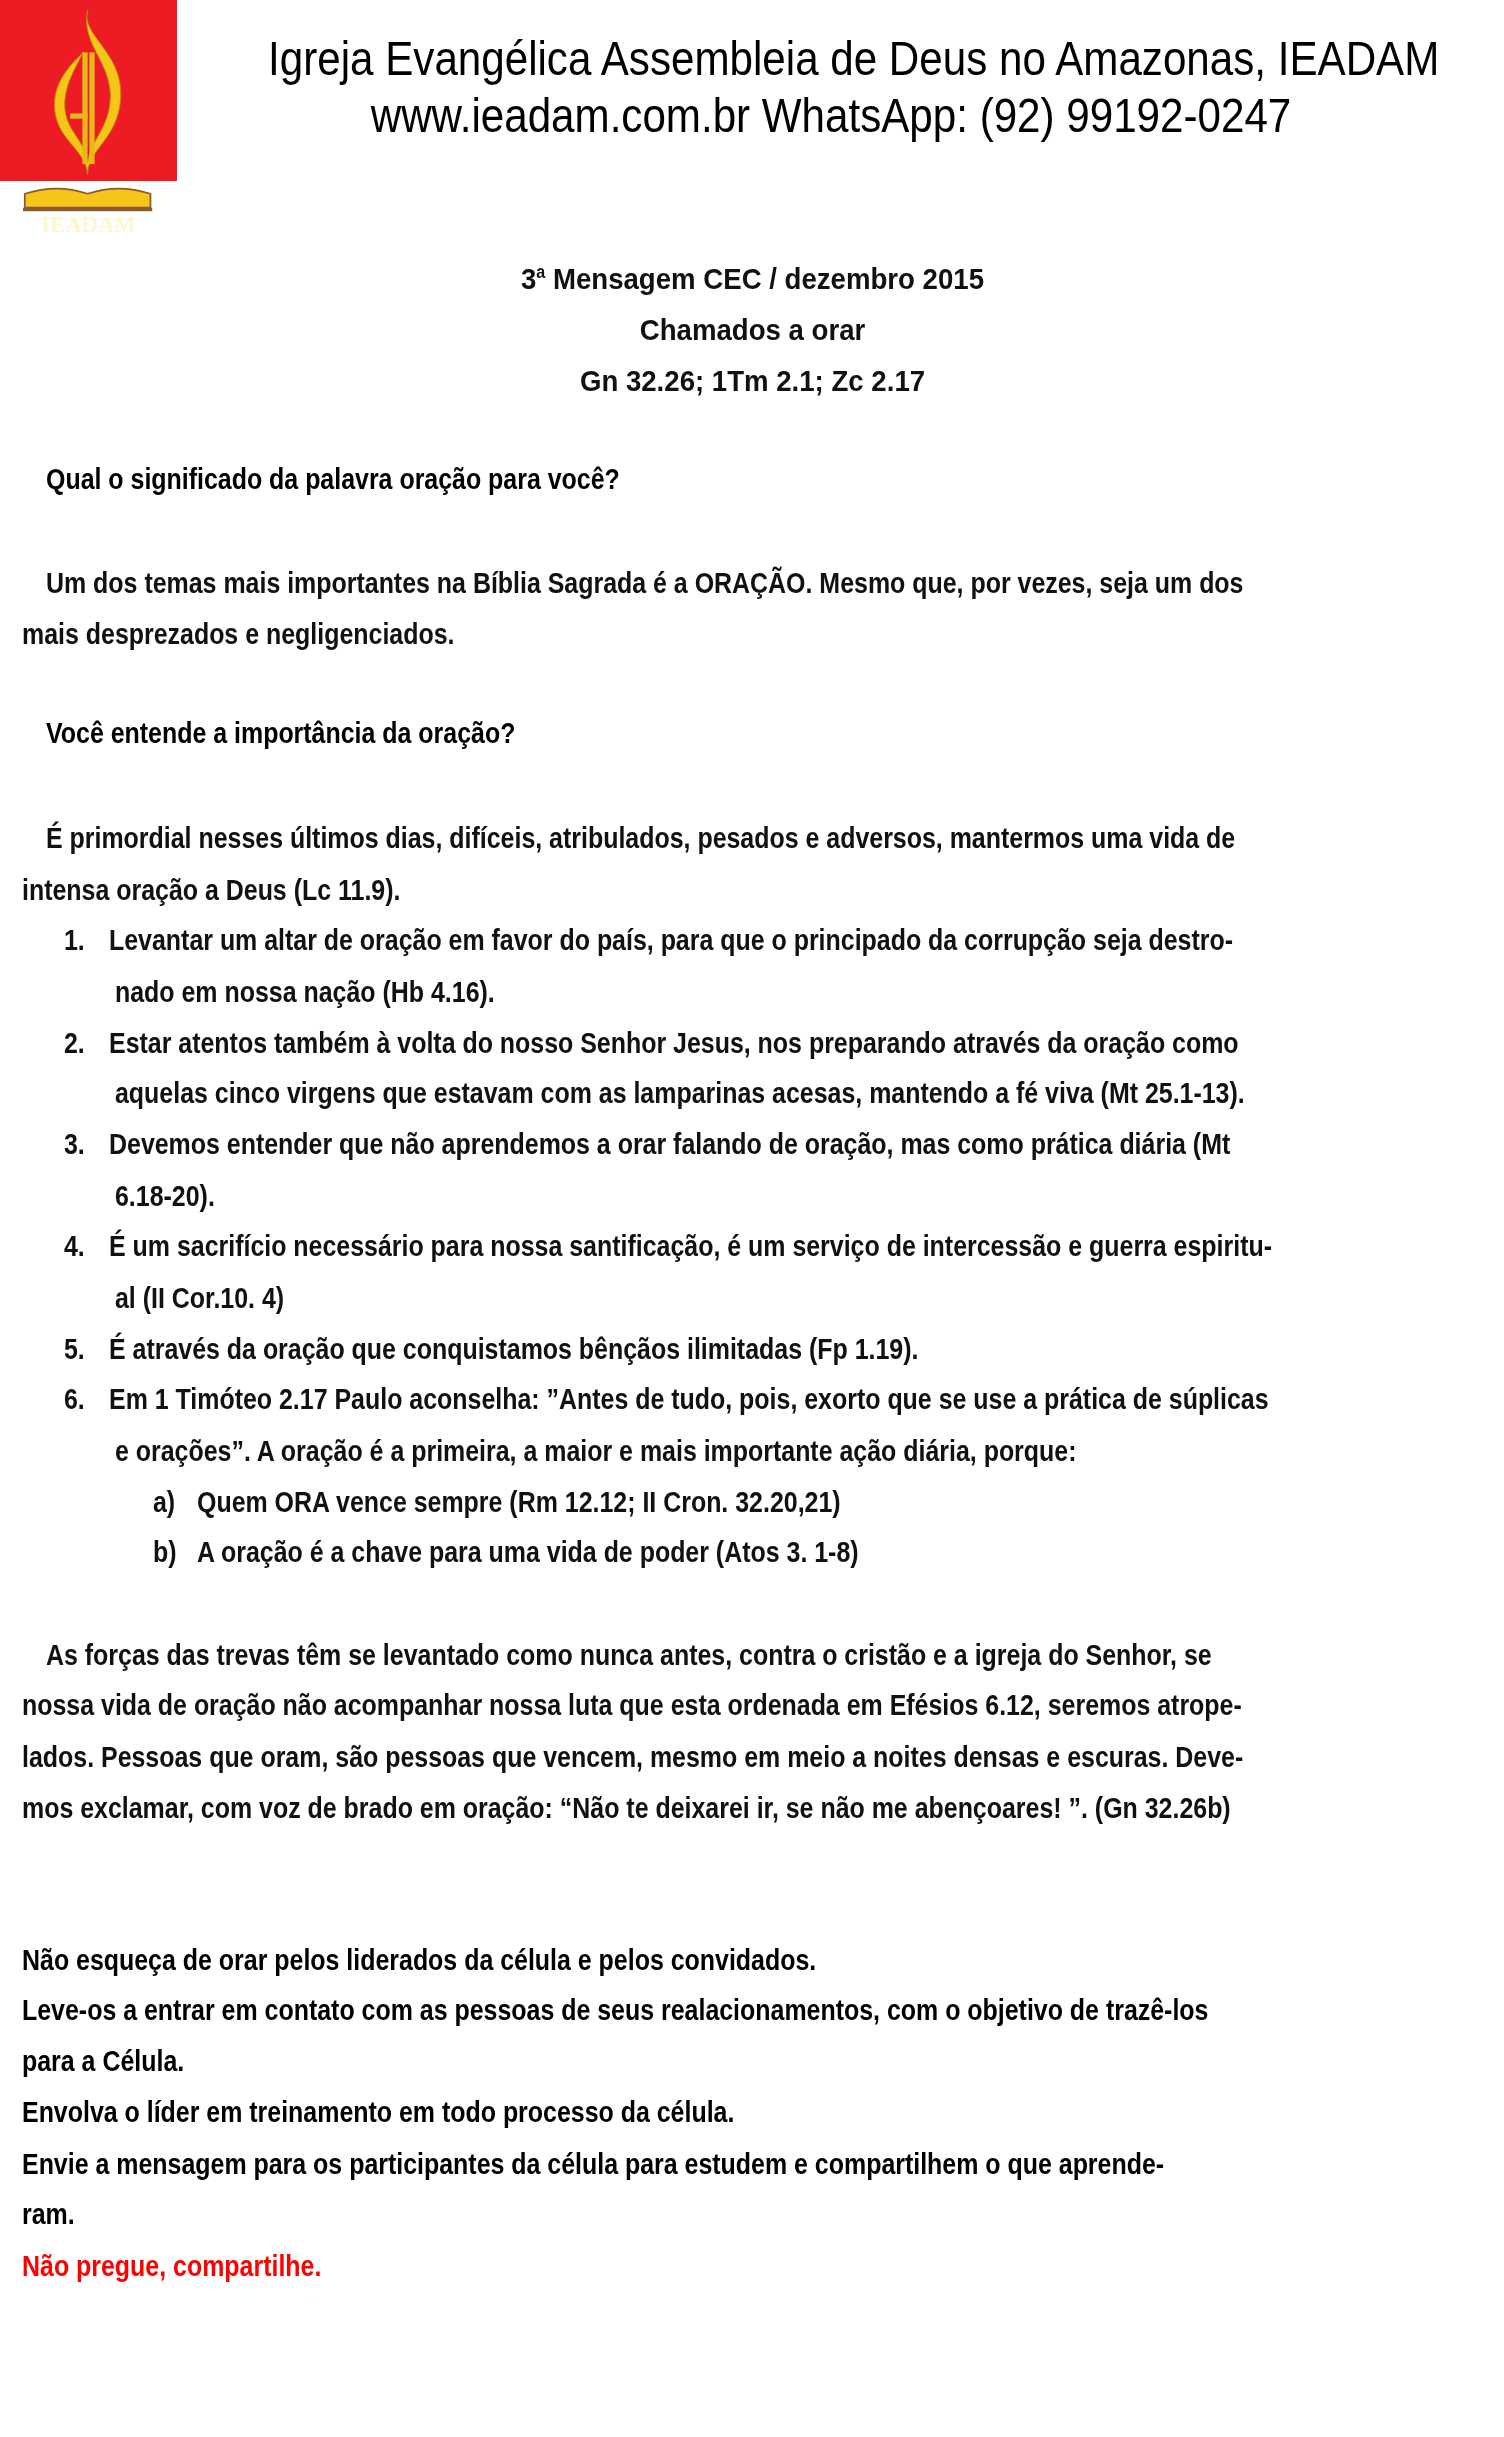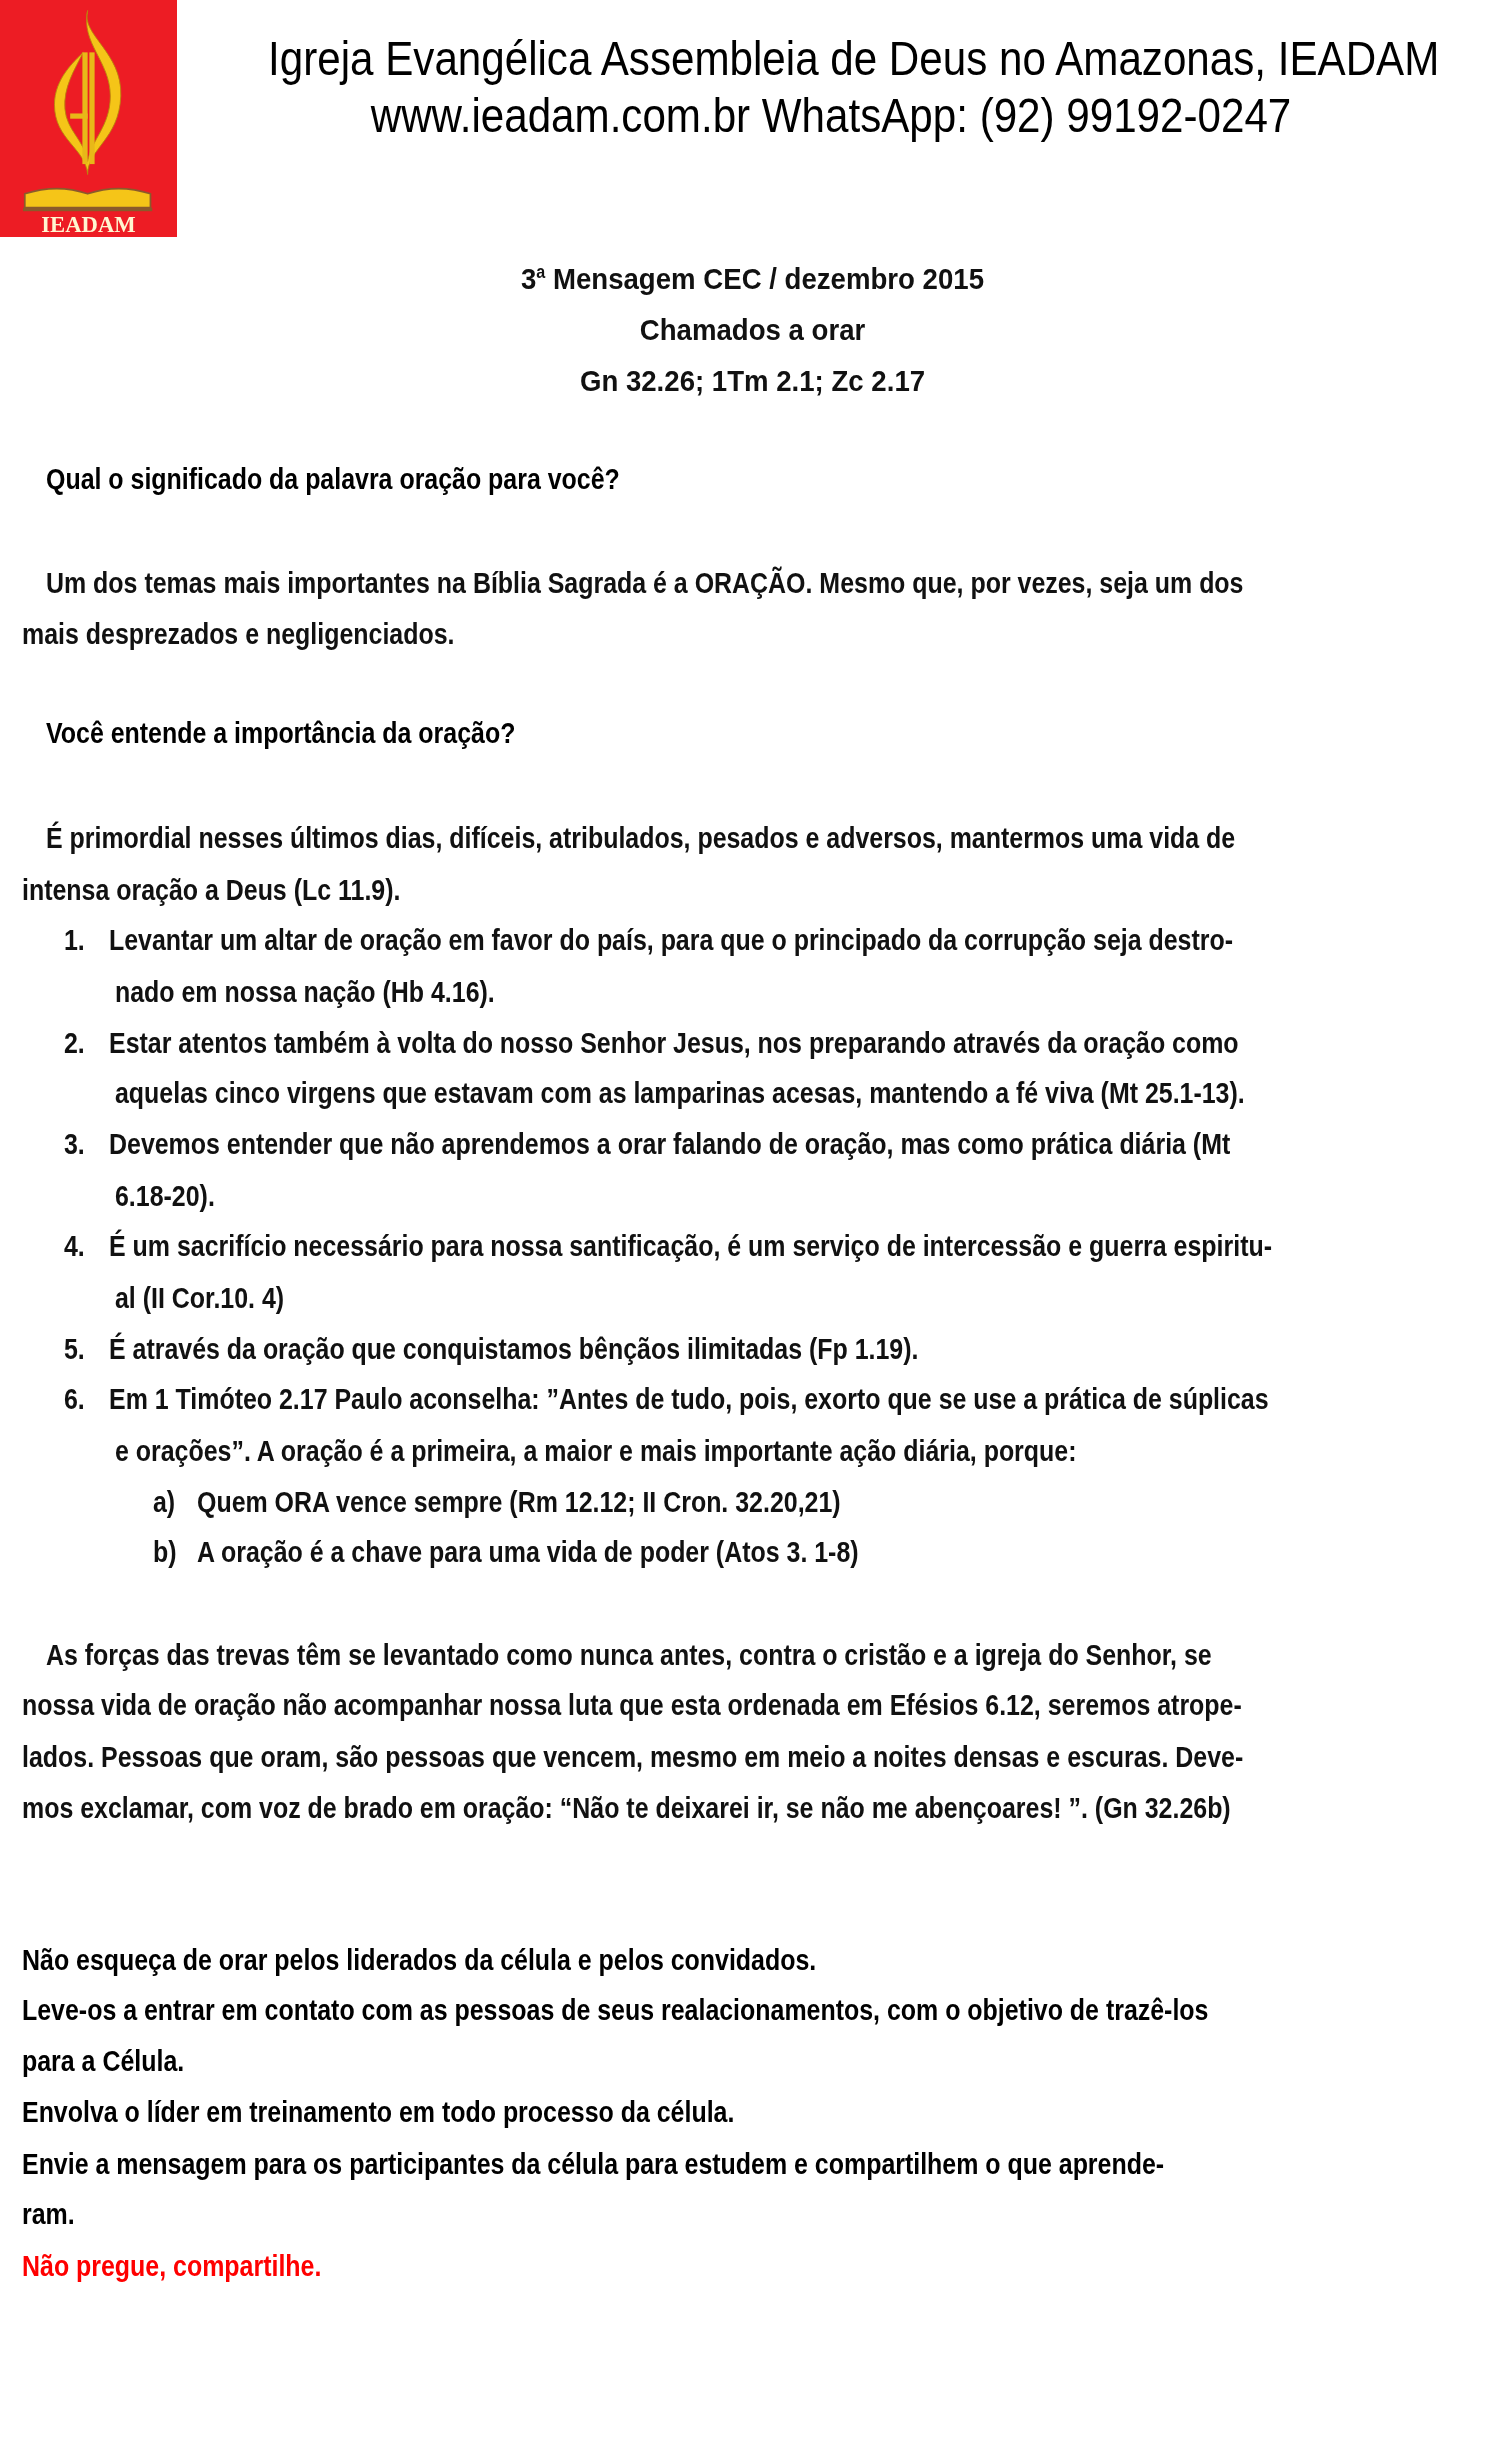--- a/index.html
+++ b/index.html
@@ -1,18 +1,18 @@
 <!DOCTYPE html>
 <html style="font-size:14px"><head>
 <meta charset="utf-8">
 <style>
   html, body { margin:0; padding:0; background:#ffffff; }
   body { width:1505px; height:2438px; position:relative; overflow:hidden;
          font-family:"Liberation Sans", sans-serif; color:#111; }
-  .logo { position:absolute; left:0; top:0; width:177px; height:237px; background:#ED1C24; }
+  .logo { position:absolute; left:0; top:0; width:177px; height:181px; background:#ED1C24; }
   .logo svg { position:absolute; left:0; top:0; }
   .hdr { position:absolute; left:175px; right:0; text-align:center; font-family:"Liberation Sans", sans-serif;
          font-weight:400; color:#000; white-space:nowrap; transform-origin:center top; }
   .hdr1 { top:30px; font-size:49px; transform:scaleX(0.86); }
   .hdr2 { top:87px; font-size:49px; transform:scaleX(0.86); left:157px; }
   .sub { position:absolute; left:0; width:1505px; text-align:center; font-size:30px; font-weight:700; color:#111;
          transform:scaleX(0.92); }
   .sub sup { font-size:17.5px; vertical-align:super; line-height:0; }
   .line { position:absolute; white-space:nowrap; font-size:29px; font-weight:700; color:#111;
           transform-origin:left top; transform:scaleX(0.86); }

